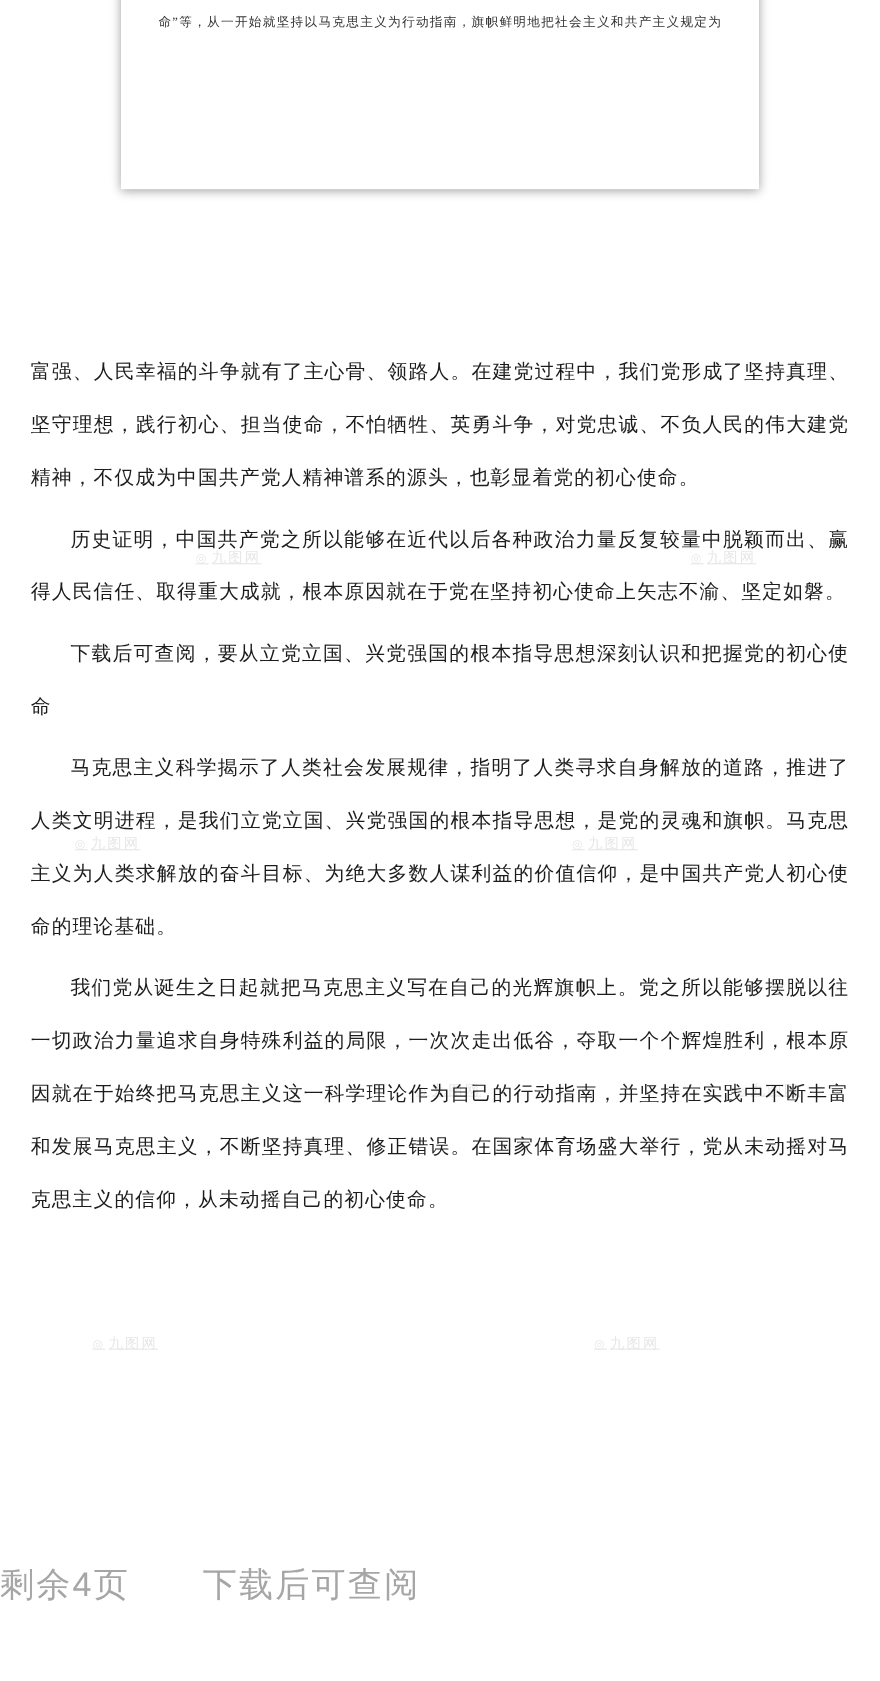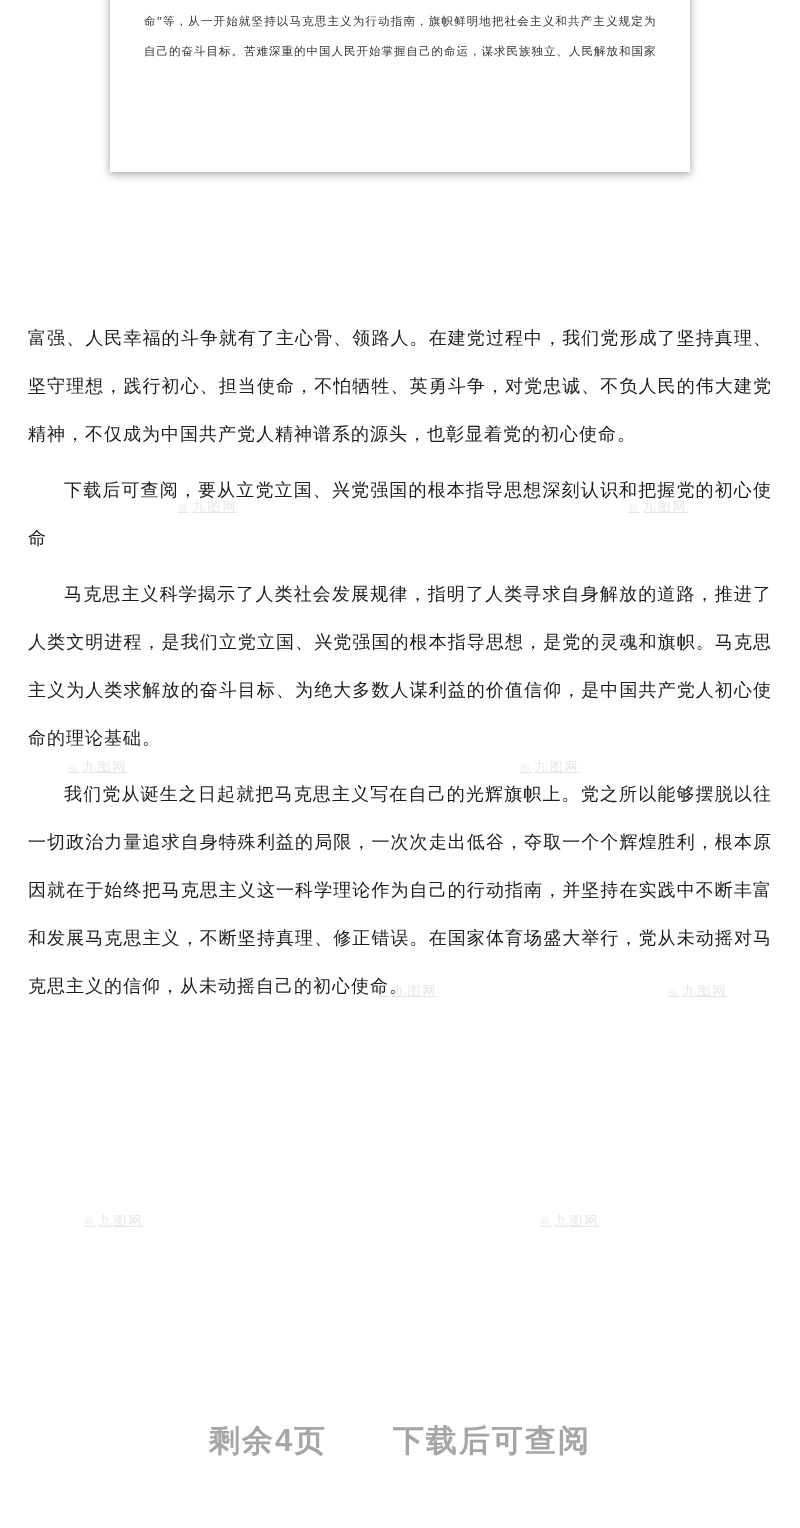--- a/index.html
+++ b/index.html
@@ -81,51 +81,51 @@
   .para.indent {
     text-indent: 2em;
   }
 
   
   .footer-note {
     position: absolute;
     left: 0;
     right: 0;
     top: 1420px;
-    text-align: center;
+    text-align: left;
     font-family: "Liberation Sans", sans-serif;
     font-size: 31px;
-    font-weight: 700;
+    font-weight: 400;
     letter-spacing: 2px;
     color: #a6a6a6;
   }
 </style>
 </head>
 <body>
 
 <div class="canvas">
 
   <div class="mini-page">
     <p class="mini-line">命”等，从一开始就坚持以马克思主义为行动指南，旗帜鲜明地把社会主义和共产主义规定为</p>
-    <p class="mini-line">自己的奋斗目标。苦难深重的中国人民开始掌握自己的命运，谋求民族独立、人民解放和国家</p>
   </div>
 
   <div class="wm-layer">
       <span class="wm" style="left: 178px; top: 498px;">九图网</span>
       <span class="wm" style="left: 628px; top: 498px;">九图网</span>
       <span class="wm" style="left: 68px; top: 758px;">九图网</span>
       <span class="wm" style="left: 520px; top: 758px;">九图网</span>
       <span class="wm" style="left: 378px; top: 982px;">九图网</span>
       <span class="wm" style="left: 668px; top: 982px;">九图网</span>
       <span class="wm" style="left: 84px; top: 1212px;">九图网</span>
       <span class="wm" style="left: 540px; top: 1212px;">九图网</span>
     </div>
 
   <div class="doc-body">
       <p class="para">富强、人民幸福的斗争就有了主心骨、领路人。在建党过程中，我们党形成了坚持真理、坚守理想，践行初心、担当使命，不怕牺牲、英勇斗争，对党忠诚、不负人民的伟大建党精神，不仅成为中国共产党人精神谱系的源头，也彰显着党的初心使命。</p>
+      <p class="para indent">历史证明，中国共产党之所以能够在近代以后各种政治力量反复较量中脱颖而出、赢得人民信任、取得重大成就，根本原因就在于党在坚持初心使命上矢志不渝、坚定如磐。</p>
       <p class="para indent">下载后可查阅，要从立党立国、兴党强国的根本指导思想深刻认识和把握党的初心使命</p>
       <p class="para indent">马克思主义科学揭示了人类社会发展规律，指明了人类寻求自身解放的道路，推进了人类文明进程，是我们立党立国、兴党强国的根本指导思想，是党的灵魂和旗帜。马克思主义为人类求解放的奋斗目标、为绝大多数人谋利益的价值信仰，是中国共产党人初心使命的理论基础。</p>
       <p class="para indent">我们党从诞生之日起就把马克思主义写在自己的光辉旗帜上。党之所以能够摆脱以往一切政治力量追求自身特殊利益的局限，一次次走出低谷，夺取一个个辉煌胜利，根本原因就在于始终把马克思主义这一科学理论作为自己的行动指南，并坚持在实践中不断丰富和发展马克思主义，不断坚持真理、修正错误。在国家体育场盛大举行，党从未动摇对马克思主义的信仰，从未动摇自己的初心使命。</p>
     </div>
 
   <div class="footer-note">剩余4页　　下载后可查阅</div>
 
 </div>
 
 </body></html>

